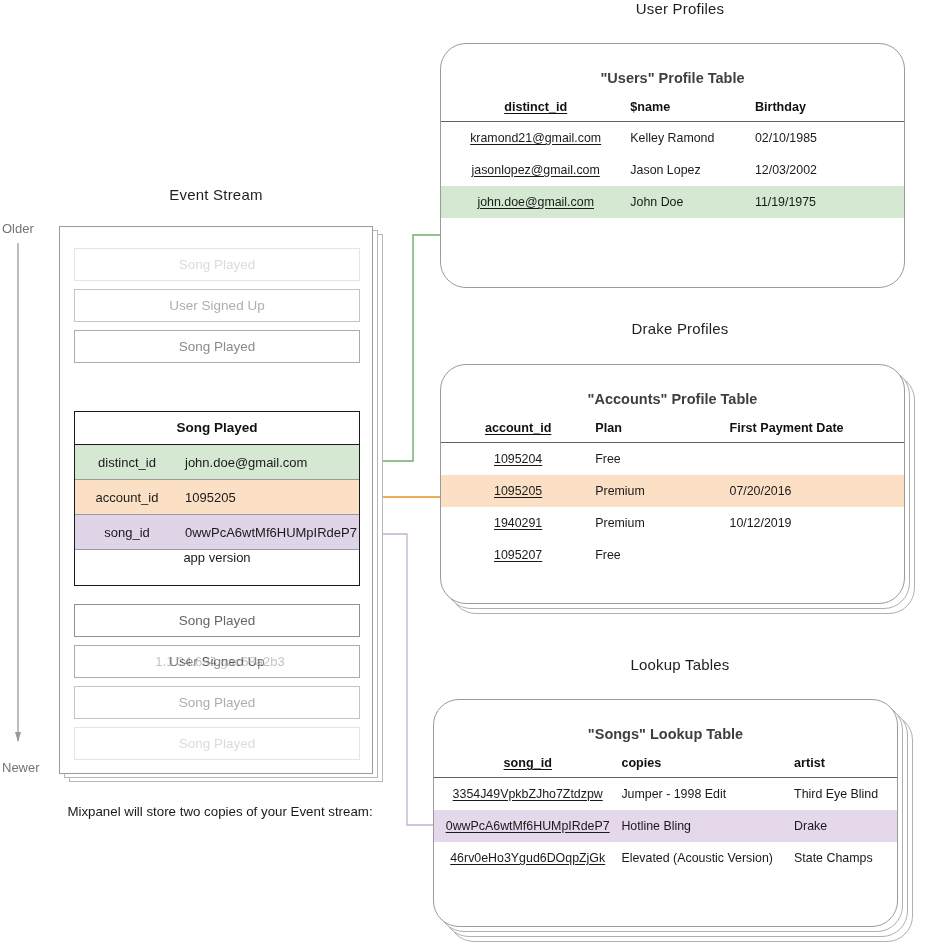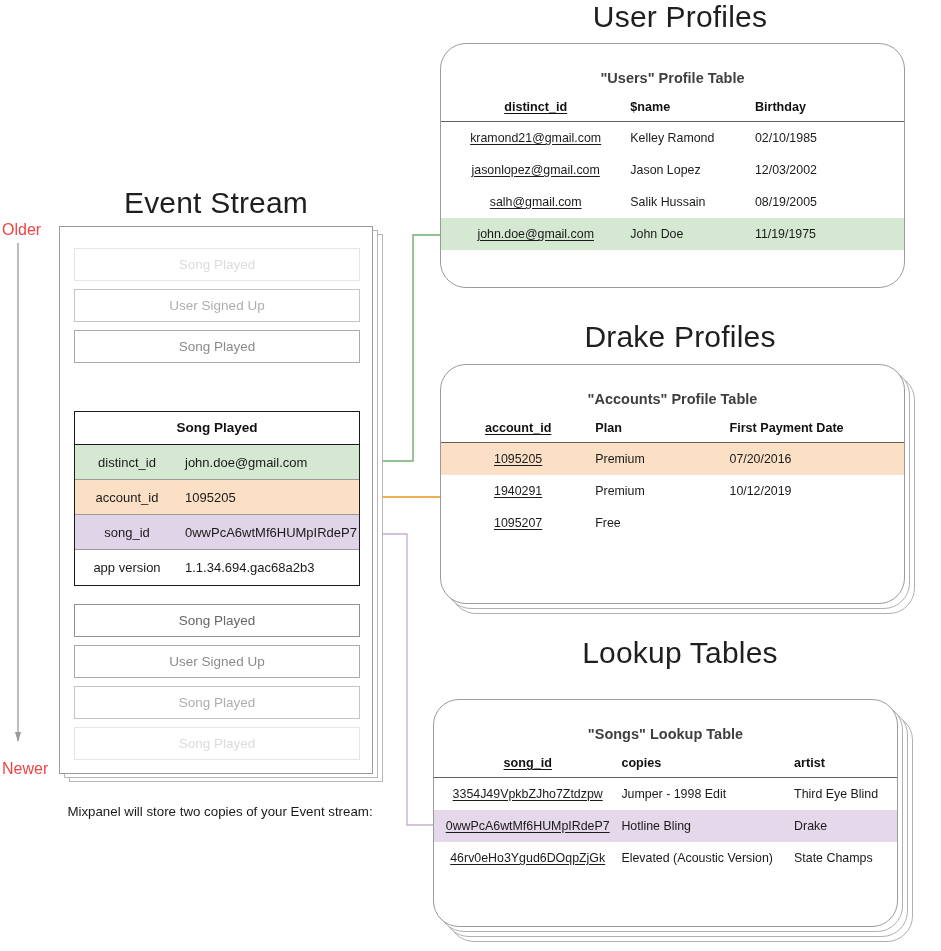--- a/index.html
+++ b/index.html
@@ -12,21 +12,21 @@
     height: 951px;
     position: relative;
     font-family: "Liberation Sans", sans-serif;
     color: #1a1a1a;
     overflow: hidden;
   }
 
   
   .section-title {
     position: absolute;
-    font-size: 30px;
+    font-size: 15px;
     font-weight: 400;
     color: #1f1f1f;
     text-align: center;
     letter-spacing: .2px;
     white-space: nowrap;
   }
 
   
   #event-stream-title { left: 60px; top: 186px; width: 312px; }
 
@@ -84,36 +84,36 @@
   }
   .prop-row {
     display: flex;
     align-items: center;
     height: 35px;
     border-bottom: 1px solid #9a9a9a;
     font-size: 13px;
     color: #1a1a1a;
     box-sizing: border-box;
   }
-  .prop-row:last-child { border-bottom: none; }
+  .prop-row:last-child { border-bottom: none; flex-direction: column; }
   .prop-key {
     width: 104px;
     text-align: center;
     flex: 0 0 104px;
   }
   .prop-val { padding-left: 6px; }
   .bg-green  { background: #d4e8d2; }
   .bg-orange { background: #fbe0c6; }
   .bg-purple { background: #e0d4e8; }
 
   
   #tl-older, #tl-newer {
     position: absolute;
-    font-size: 16px;
-    color: #ef4444;
+    font-size: 13px;
+    color: #737373;
     white-space: nowrap;
   }
   #tl-older { left: 2px; top: 221px; }
   #tl-newer { left: 2px; top: 760px; }
 
   
   #es-caption {
     position: absolute;
     left: 30px; top: 803px;
     width: 380px;
@@ -276,25 +276,20 @@
       <tr>
         <td class="keycell"><span>kramond21@gmail.com</span></td>
         <td>Kelley Ramond</td>
         <td>02/10/1985</td>
       </tr>
       <tr>
         <td class="keycell"><span>jasonlopez@gmail.com</span></td>
         <td>Jason Lopez</td>
         <td>12/03/2002</td>
       </tr>
-      <tr>
-        <td class="keycell"><span>salh@gmail.com</span></td>
-        <td>Salik Hussain</td>
-        <td>08/19/2005</td>
-      </tr>
       <tr class="hl-green">
         <td class="keycell"><span>john.doe@gmail.com</span></td>
         <td>John Doe</td>
         <td>11/19/1975</td>
       </tr>
     </tbody>
       </table>
   </div>
 </div>
 
@@ -310,41 +305,46 @@
           <col style="width:155px">
           <col style="width:135px">
           <col style="width:175px">
         </colgroup>
       <tbody>
           <tr class="headrow">
         <th class="keycol"><span>account_id</span></th>
         <th>Plan</th>
         <th>First Payment Date</th>
       </tr>
+      <tr>
+        <td class="keycell"><span>1095204</span></td>
+        <td>Free</td>
+        <td></td>
+      </tr>
       <tr class="hl-orange">
         <td class="keycell"><span>1095205</span></td>
         <td>Premium</td>
         <td>07/20/2016</td>
       </tr>
       <tr>
         <td class="keycell"><span>1940291</span></td>
         <td>Premium</td>
         <td>10/12/2019</td>
       </tr>
       <tr>
         <td class="keycell"><span>1095207</span></td>
         <td>Free</td>
         <td></td>
       </tr>
     </tbody>
       </table>
   </div>
 </div>
 
-<div class="section-title" style="left:430px; top:636px; width:500px;">Lookup Tables</div>
+<div class="section-title" style="left:430px; top:656px; width:500px;">Lookup Tables</div>
 
 <div class="card-wrap" style="left:433px; top:699px; width:490px; height:250px;">
   <div class="card-shadow" style="left:15px; top:15px; width:465px; height:228px;"></div>
   <div class="card-shadow" style="left:10px; top:10px; width:465px; height:228px;"></div>
   <div class="card-shadow" style="left:5px;  top:5px;  width:465px; height:228px;"></div>
   <div class="card" style="width:465px; height:228px;">
     <div class="card-title">"Songs" Lookup Table</div>
     <table class="dtable">
       <colgroup>
           <col style="width:190px">

